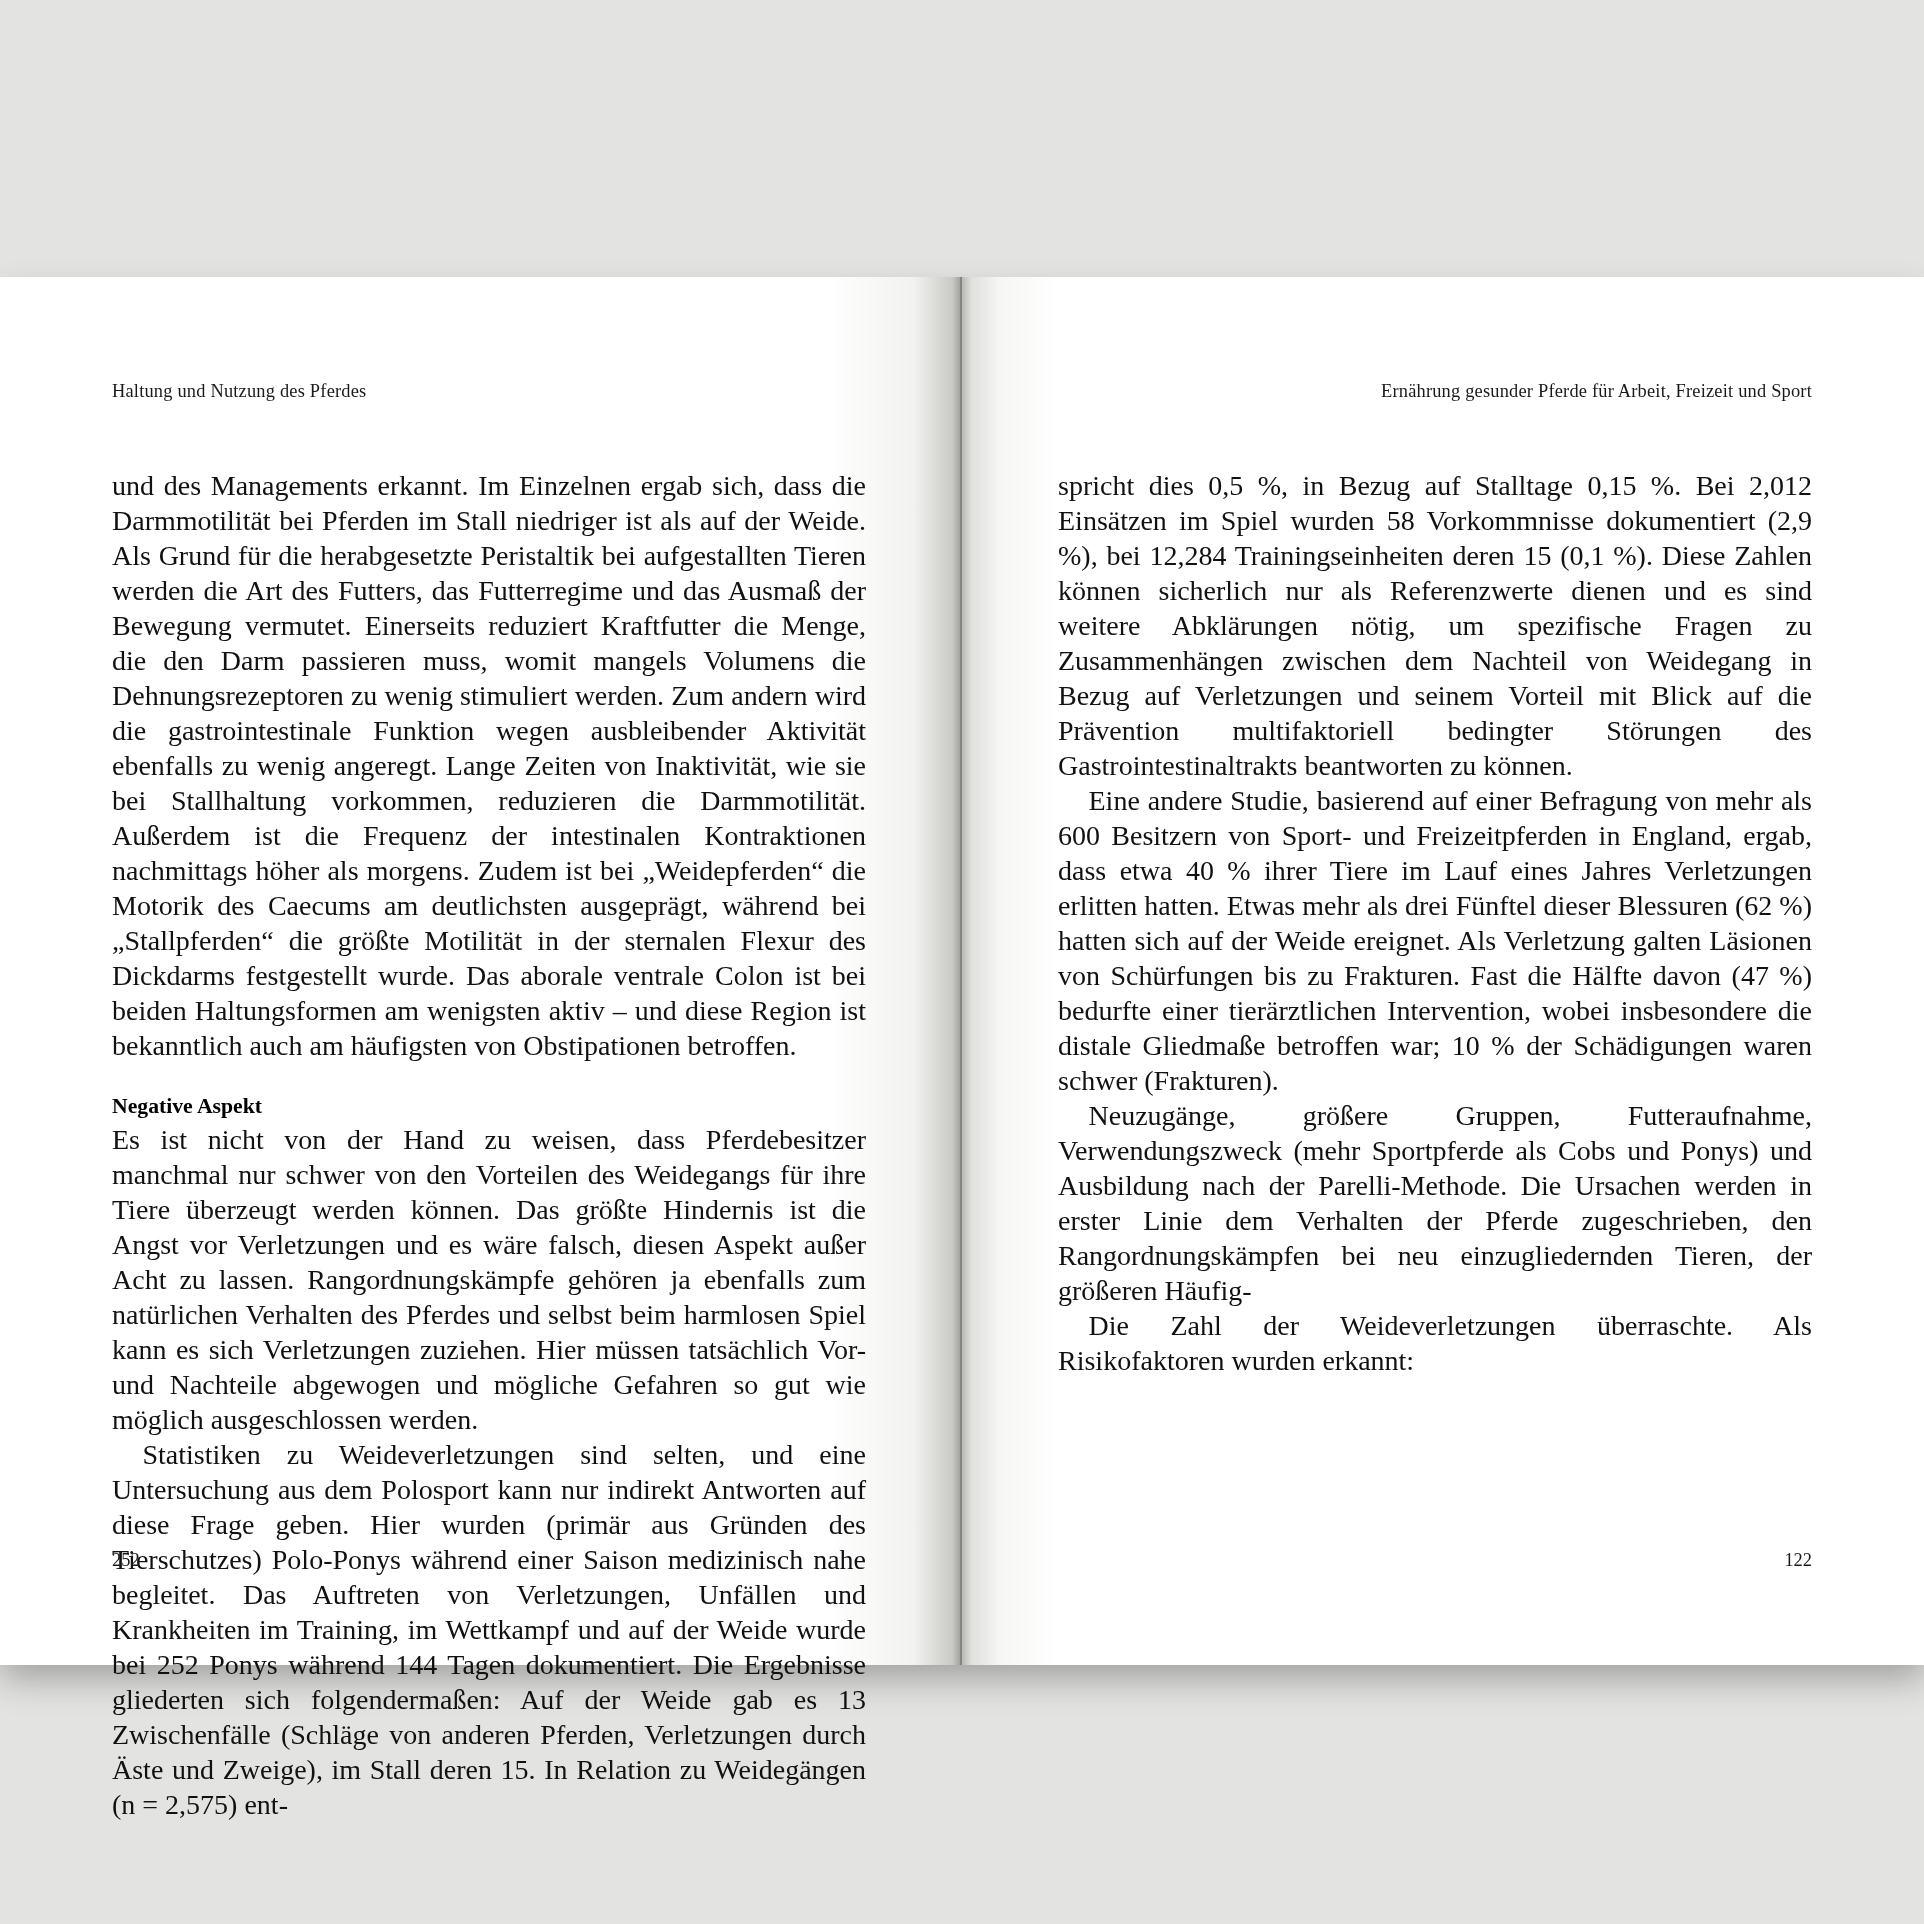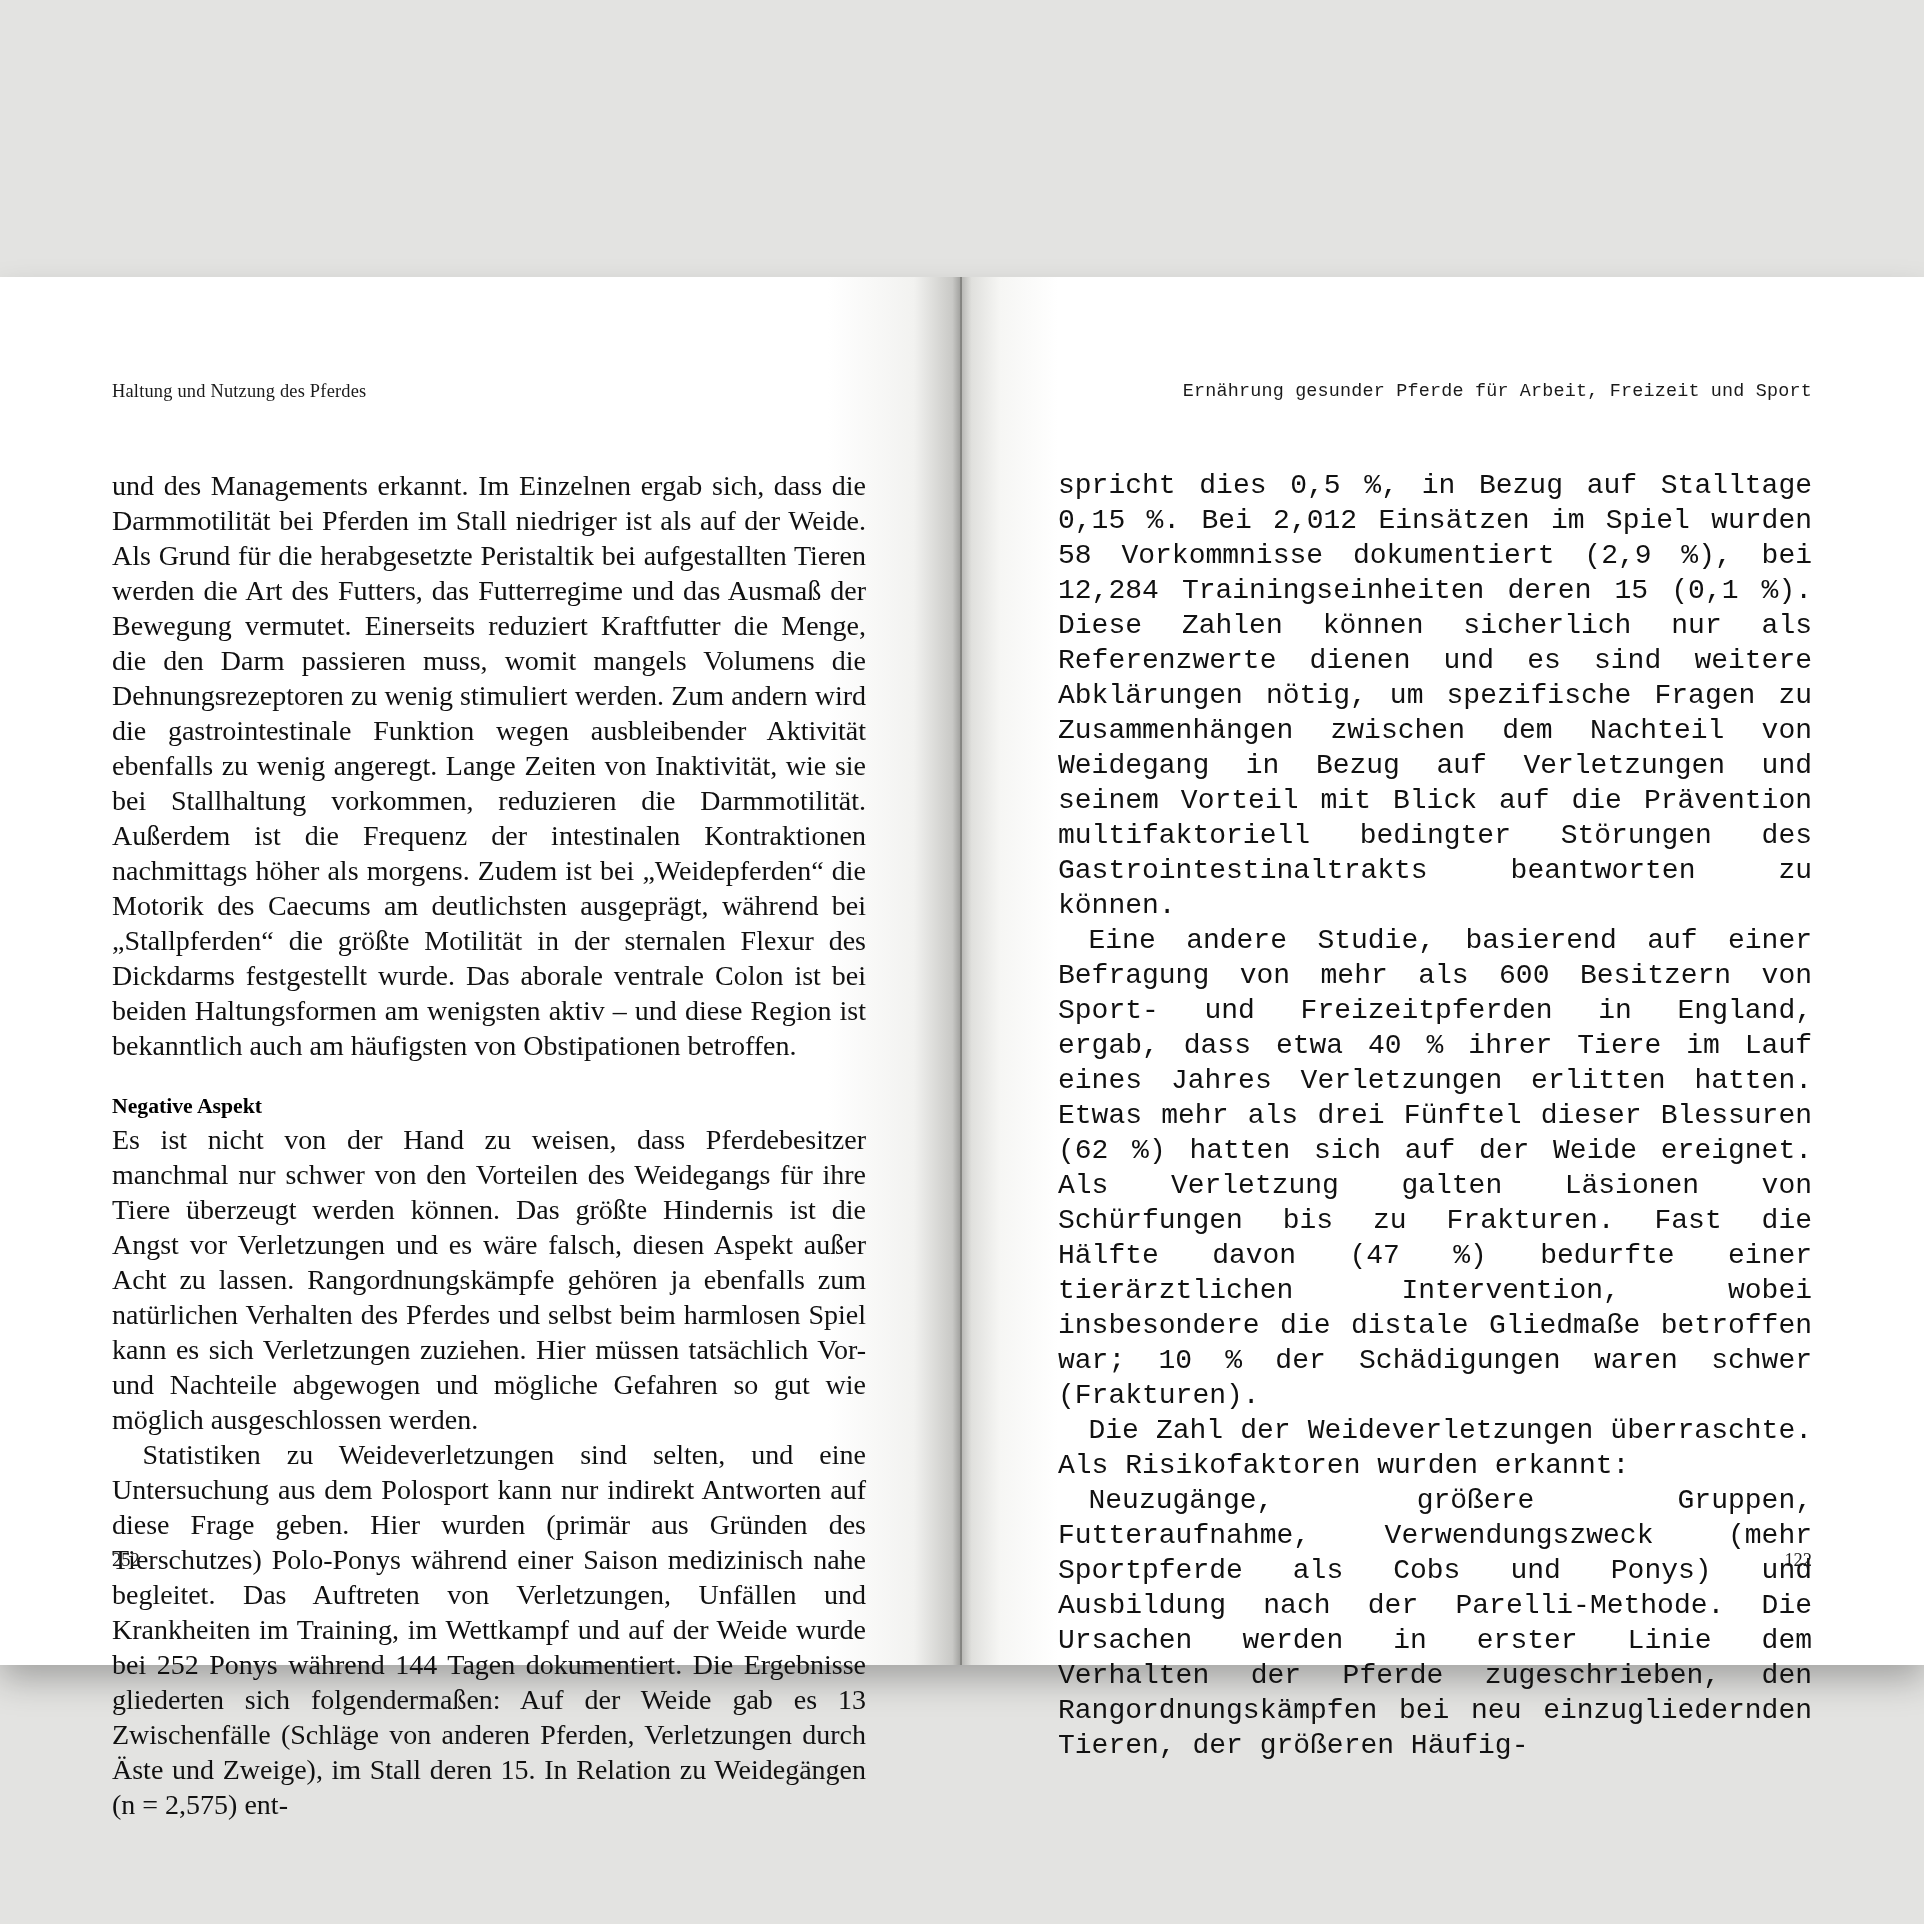--- a/index.html
+++ b/index.html
@@ -46,21 +46,21 @@
     background: #6f6f6c;
     opacity: 0.55;
   }
 
   .content {
     position: absolute;
     top: 104px;
     width: 754px;
   }
   .page.left .content { left: 112px; }
-  .page.right .content { left: 96px; font-family: Liberation Mono, monospace; }
+  .page.right .content { left: 96px; }
 
   .running-head {
     font-size: 18.4px;
     letter-spacing: 0.2px;
     color: #1a1a1a;
     margin-bottom: 66px;
     white-space: nowrap;
   }
   .running-head.right { text-align: right; }
 
@@ -199,20 +199,20 @@
     <div class="gutter-line" style="right:0;"></div>
   </div>
 
   <div class="page right">
     <div class="content">
       <div class="running-head right">Ernährung gesunder Pferde für Arbeit, Freizeit und Sport</div>
 
 
       <p class="body noindent">spricht dies 0,5 %, in Bezug auf Stalltage 0,15 %. Bei 2,012 Einsätzen im Spiel wurden 58 Vorkommnisse dokumentiert (2,9 %), bei 12,284 Trainingseinheiten deren 15 (0,1 %). Diese Zahlen können sicherlich nur als Referenzwerte dienen und es sind weitere Abklärungen nötig, um spezifische Fragen zu Zusammenhängen zwischen dem Nachteil von Weidegang in Bezug auf Verletzungen und seinem Vorteil mit Blick auf die Prävention multifaktoriell bedingter Störungen des Gastrointestinaltrakts beantworten zu können.</p>
       <p class="body">Eine andere Studie, basierend auf einer Befragung von mehr als 600 Besitzern von Sport- und Freizeitpferden in England, ergab, dass etwa 40 % ihrer Tiere im Lauf eines Jahres Verletzungen erlitten hatten. Etwas mehr als drei Fünftel dieser Blessuren (62 %) hatten sich auf der Weide ereignet. Als Verletzung galten Läsionen von Schürfungen bis zu Frakturen. Fast die Hälfte davon (47 %) bedurfte einer tierärztlichen Intervention, wobei insbesondere die distale Gliedmaße betroffen war; 10 % der Schädigungen waren schwer (Frakturen).</p>
+      <p class="body">Neuzugänge, größere Gruppen, Futteraufnahme, Verwendungszweck (mehr Sportpferde als Cobs und Ponys) und Ausbildung nach der Parelli-Methode. Die Ursachen werden in erster Linie dem Verhalten der Pferde zugeschrieben, den Rangordnungskämpfen bei neu einzugliedernden Tieren, der größeren Häufig-</p>
       <p class="body">Die Zahl der Weideverletzungen überraschte. Als Risikofaktoren wurden erkannt:</p>
-      <p class="body">Neuzugänge, größere Gruppen, Futteraufnahme, Verwendungszweck (mehr Sportpferde als Cobs und Ponys) und Ausbildung nach der Parelli-Methode. Die Ursachen werden in erster Linie dem Verhalten der Pferde zugeschrieben, den Rangordnungskämpfen bei neu einzugliedernden Tieren, der größeren Häufig-</p>
     </div>
     <div class="folio">122</div>
   </div>
 
 </div>
 
 
 </body></html>

